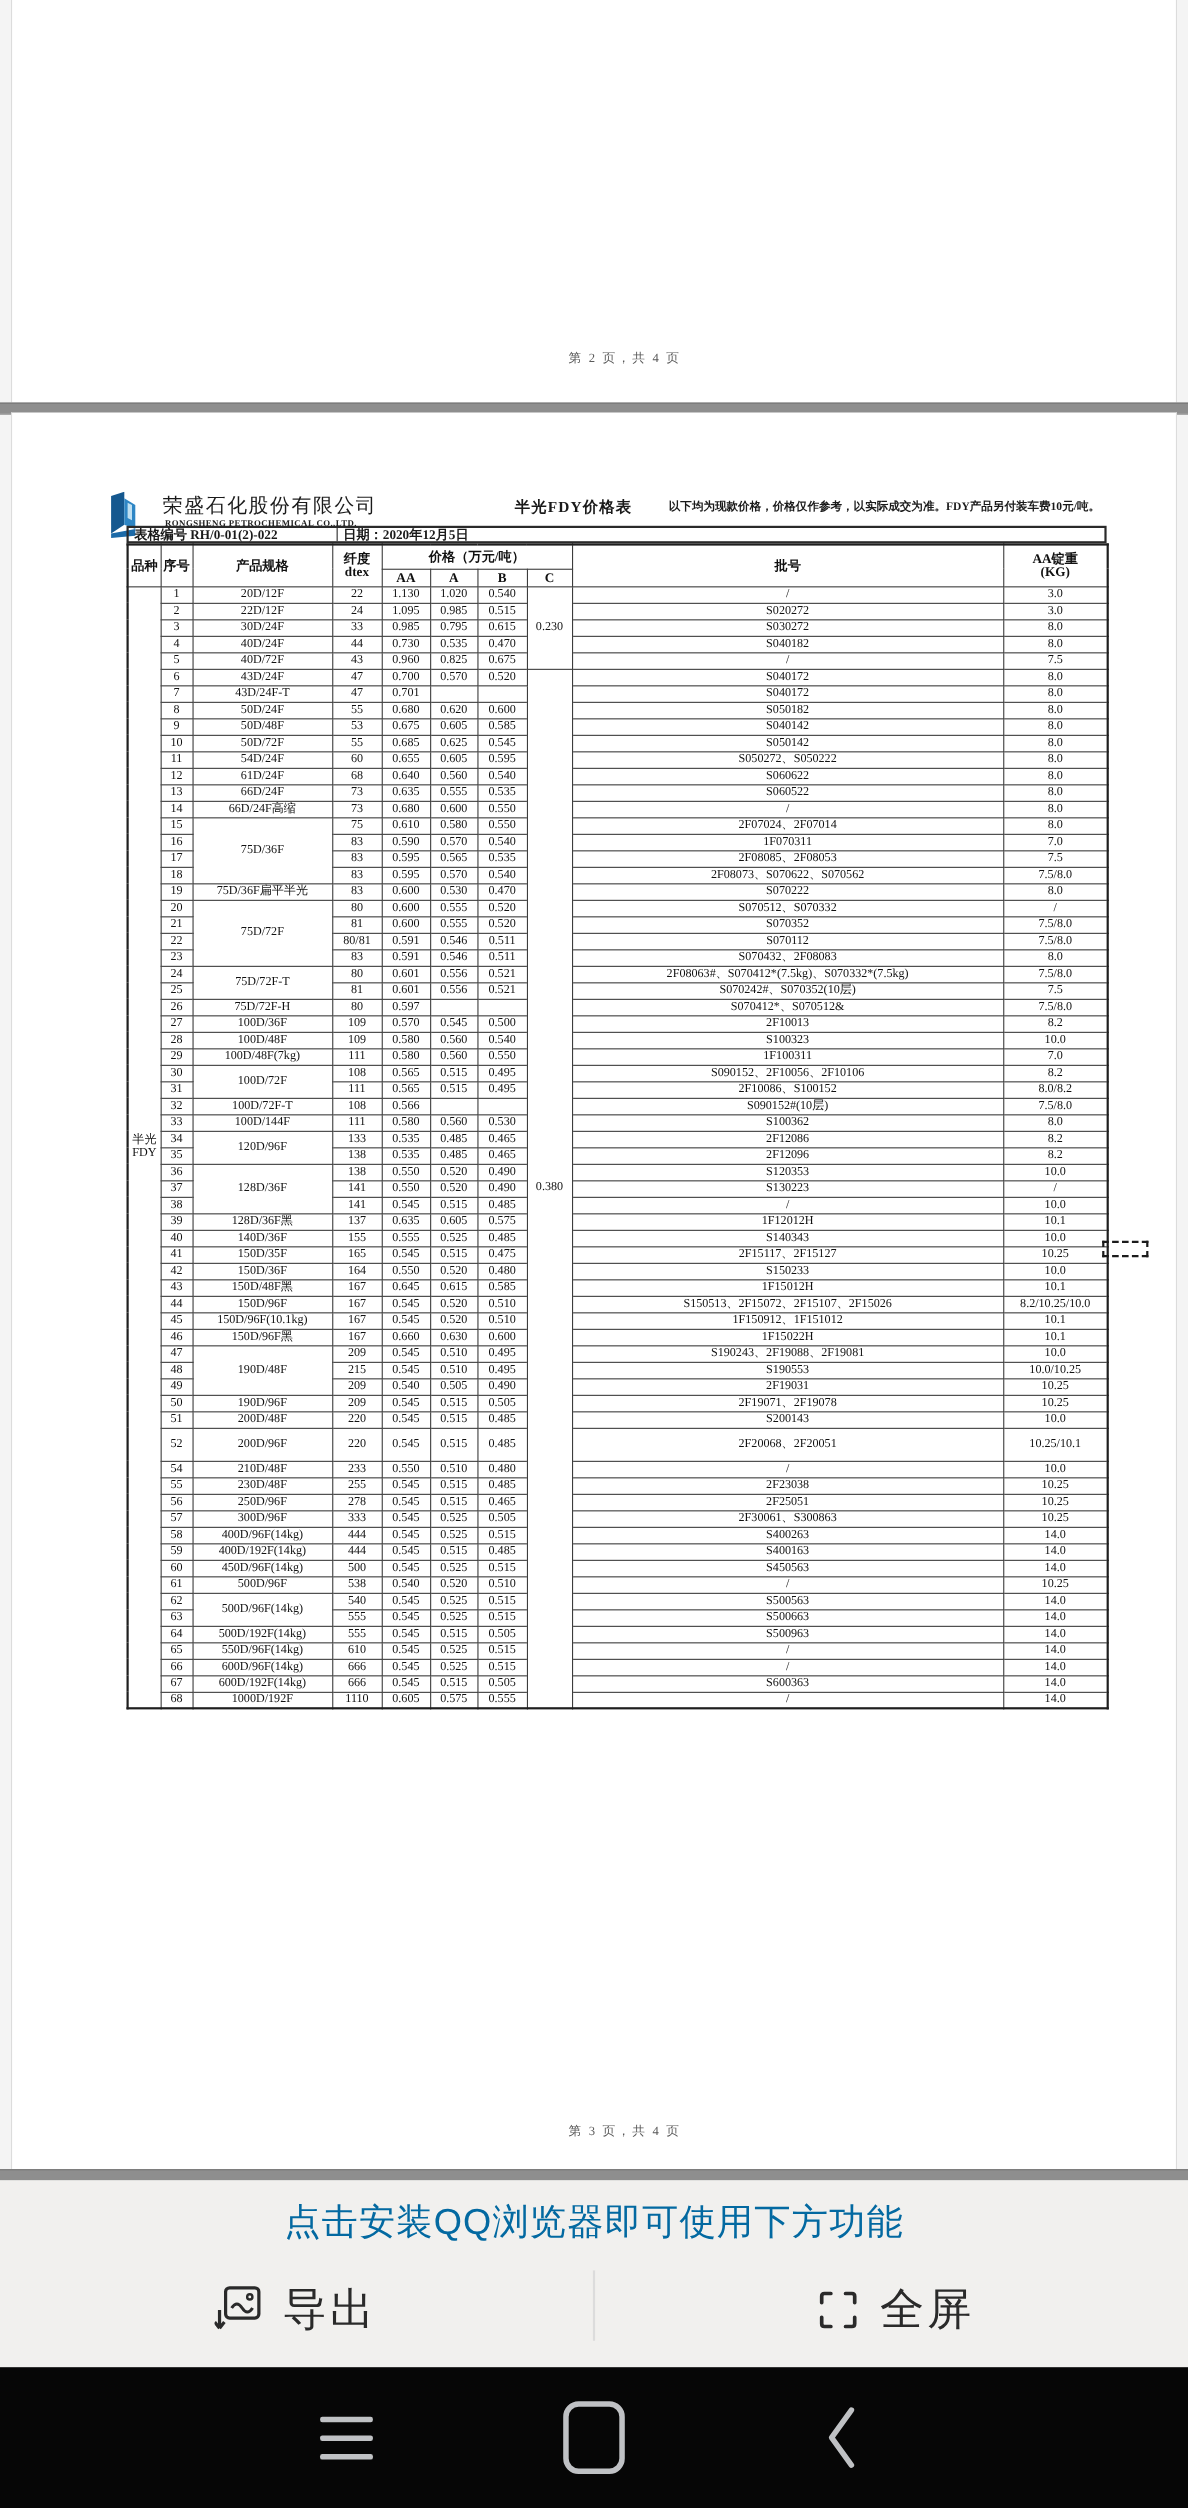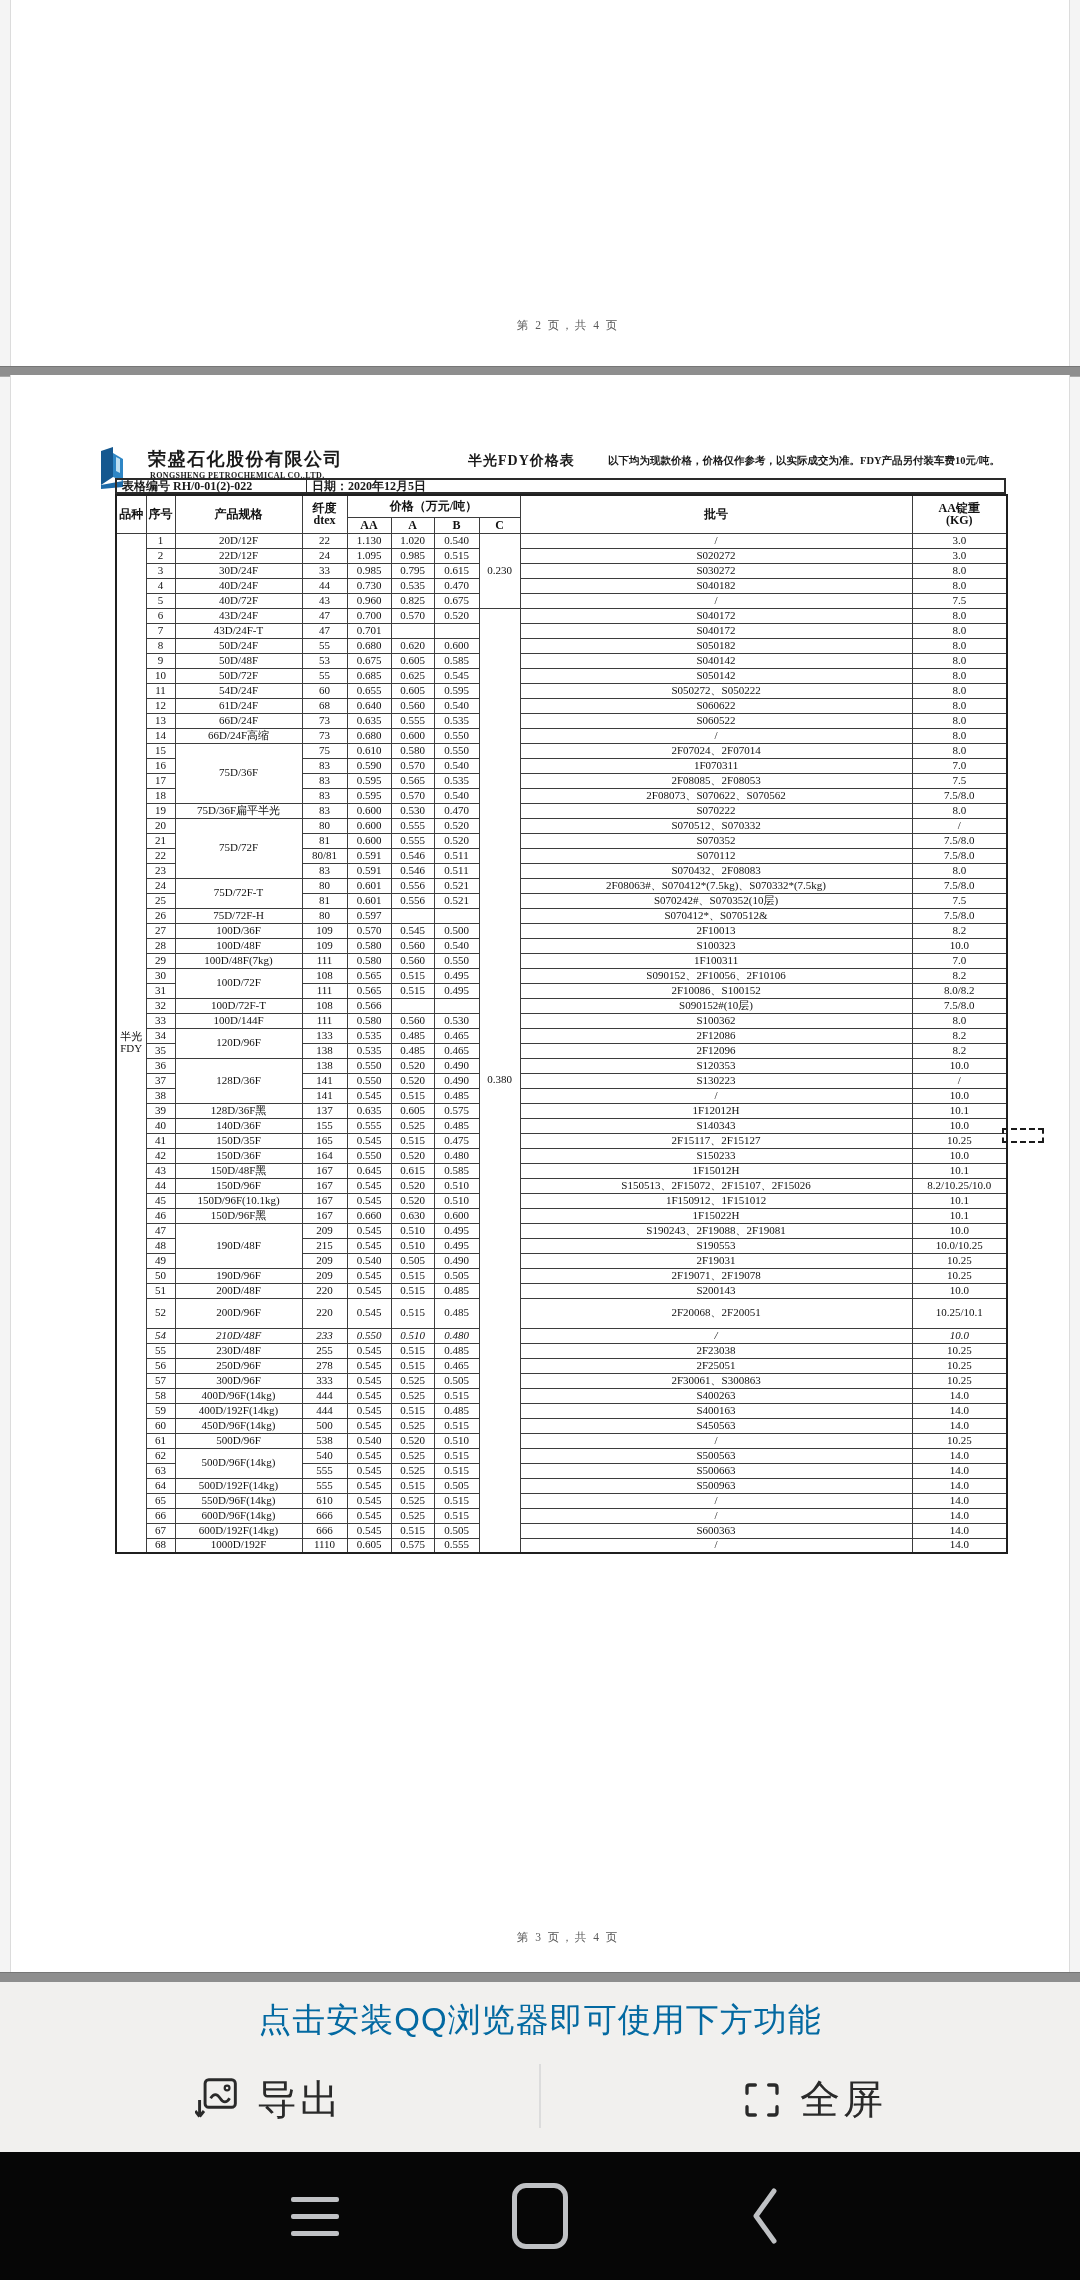--- a/index.html
+++ b/index.html
@@ -14,21 +14,21 @@
   .page2{left:10px;top:0;width:1058px;height:366px;}
   .page3{left:10px;top:375px;width:1058px;height:1597px;}
   .sep{left:0;width:1080px;height:9px;background:#8e8e8e;border-top:1px solid #767676;border-bottom:1px solid #a9a9a9;}
   .sep1{top:366px;} .sep2{top:1972px;}
   .page-footer{left:0;width:1080px;text-align:center;font-family:"Liberation Serif","DejaVu Serif",serif;
     font-size:11.5px;color:#5a5a5a;transform:translateX(28px);letter-spacing:2px;}
   .pf2{top:318px;} .pf3{top:1930px;}
   
   .doc{font-family:"Liberation Serif","DejaVu Serif",serif;color:#1a1a1a;}
   .logo{left:97px;top:447px;width:44px;height:42px;}
-  .company-cn{left:148px;top:447px;font-size:18px;font-weight:bold;letter-spacing:1.5px;}
+  .company-cn{left:148px;top:447px;font-size:18px;font-weight:normal;letter-spacing:1.5px;}
   .company-en{left:150px;top:471px;font-size:8px;letter-spacing:0.4px;color:#222;font-weight:bold;}
   .doc-title{left:468px;top:452px;font-size:14px;font-weight:bold;letter-spacing:1px;}
   .doc-note{left:608px;top:454px;width:412px;font-size:10.5px;font-weight:bold;white-space:nowrap;}
   .form-row{left:115px;top:478px;width:891px;height:16px;border:2px solid #2a2a2a;display:flex;box-sizing:border-box;}
   .form-cell{font-size:12px;font-weight:bold;line-height:13px;padding-left:5px;white-space:nowrap;}
   .form-cell.c1{width:184px;border-right:1px solid #2a2a2a;}
   .form-cell.c2{flex:1;}
   
   .price-table{left:115px;top:494px;border-collapse:collapse;table-layout:fixed;width:891px;
     font-family:"Liberation Serif","DejaVu Serif",serif;color:#111;}
@@ -621,21 +621,21 @@
       <tr style="height: 30px;">
         <td>52</td>
         <td class="cell-spec" rowspan="1">200D/96F</td>
         <td>220</td>
         <td>0.545</td>
         <td>0.515</td>
         <td>0.485</td>
         <td class="cell-batch">2F20068、2F20051</td>
         <td>10.25/10.1</td>
       </tr>
-      <tr style="height: 15px; font-style: italic;">
+      <tr style="height: 15px;">
         <td>54</td>
         <td class="cell-spec" rowspan="1">210D/48F</td>
         <td>233</td>
         <td>0.550</td>
         <td>0.510</td>
         <td>0.480</td>
         <td class="cell-batch">/</td>
         <td>10.0</td>
       </tr>
       <tr style="height: 15px;">

